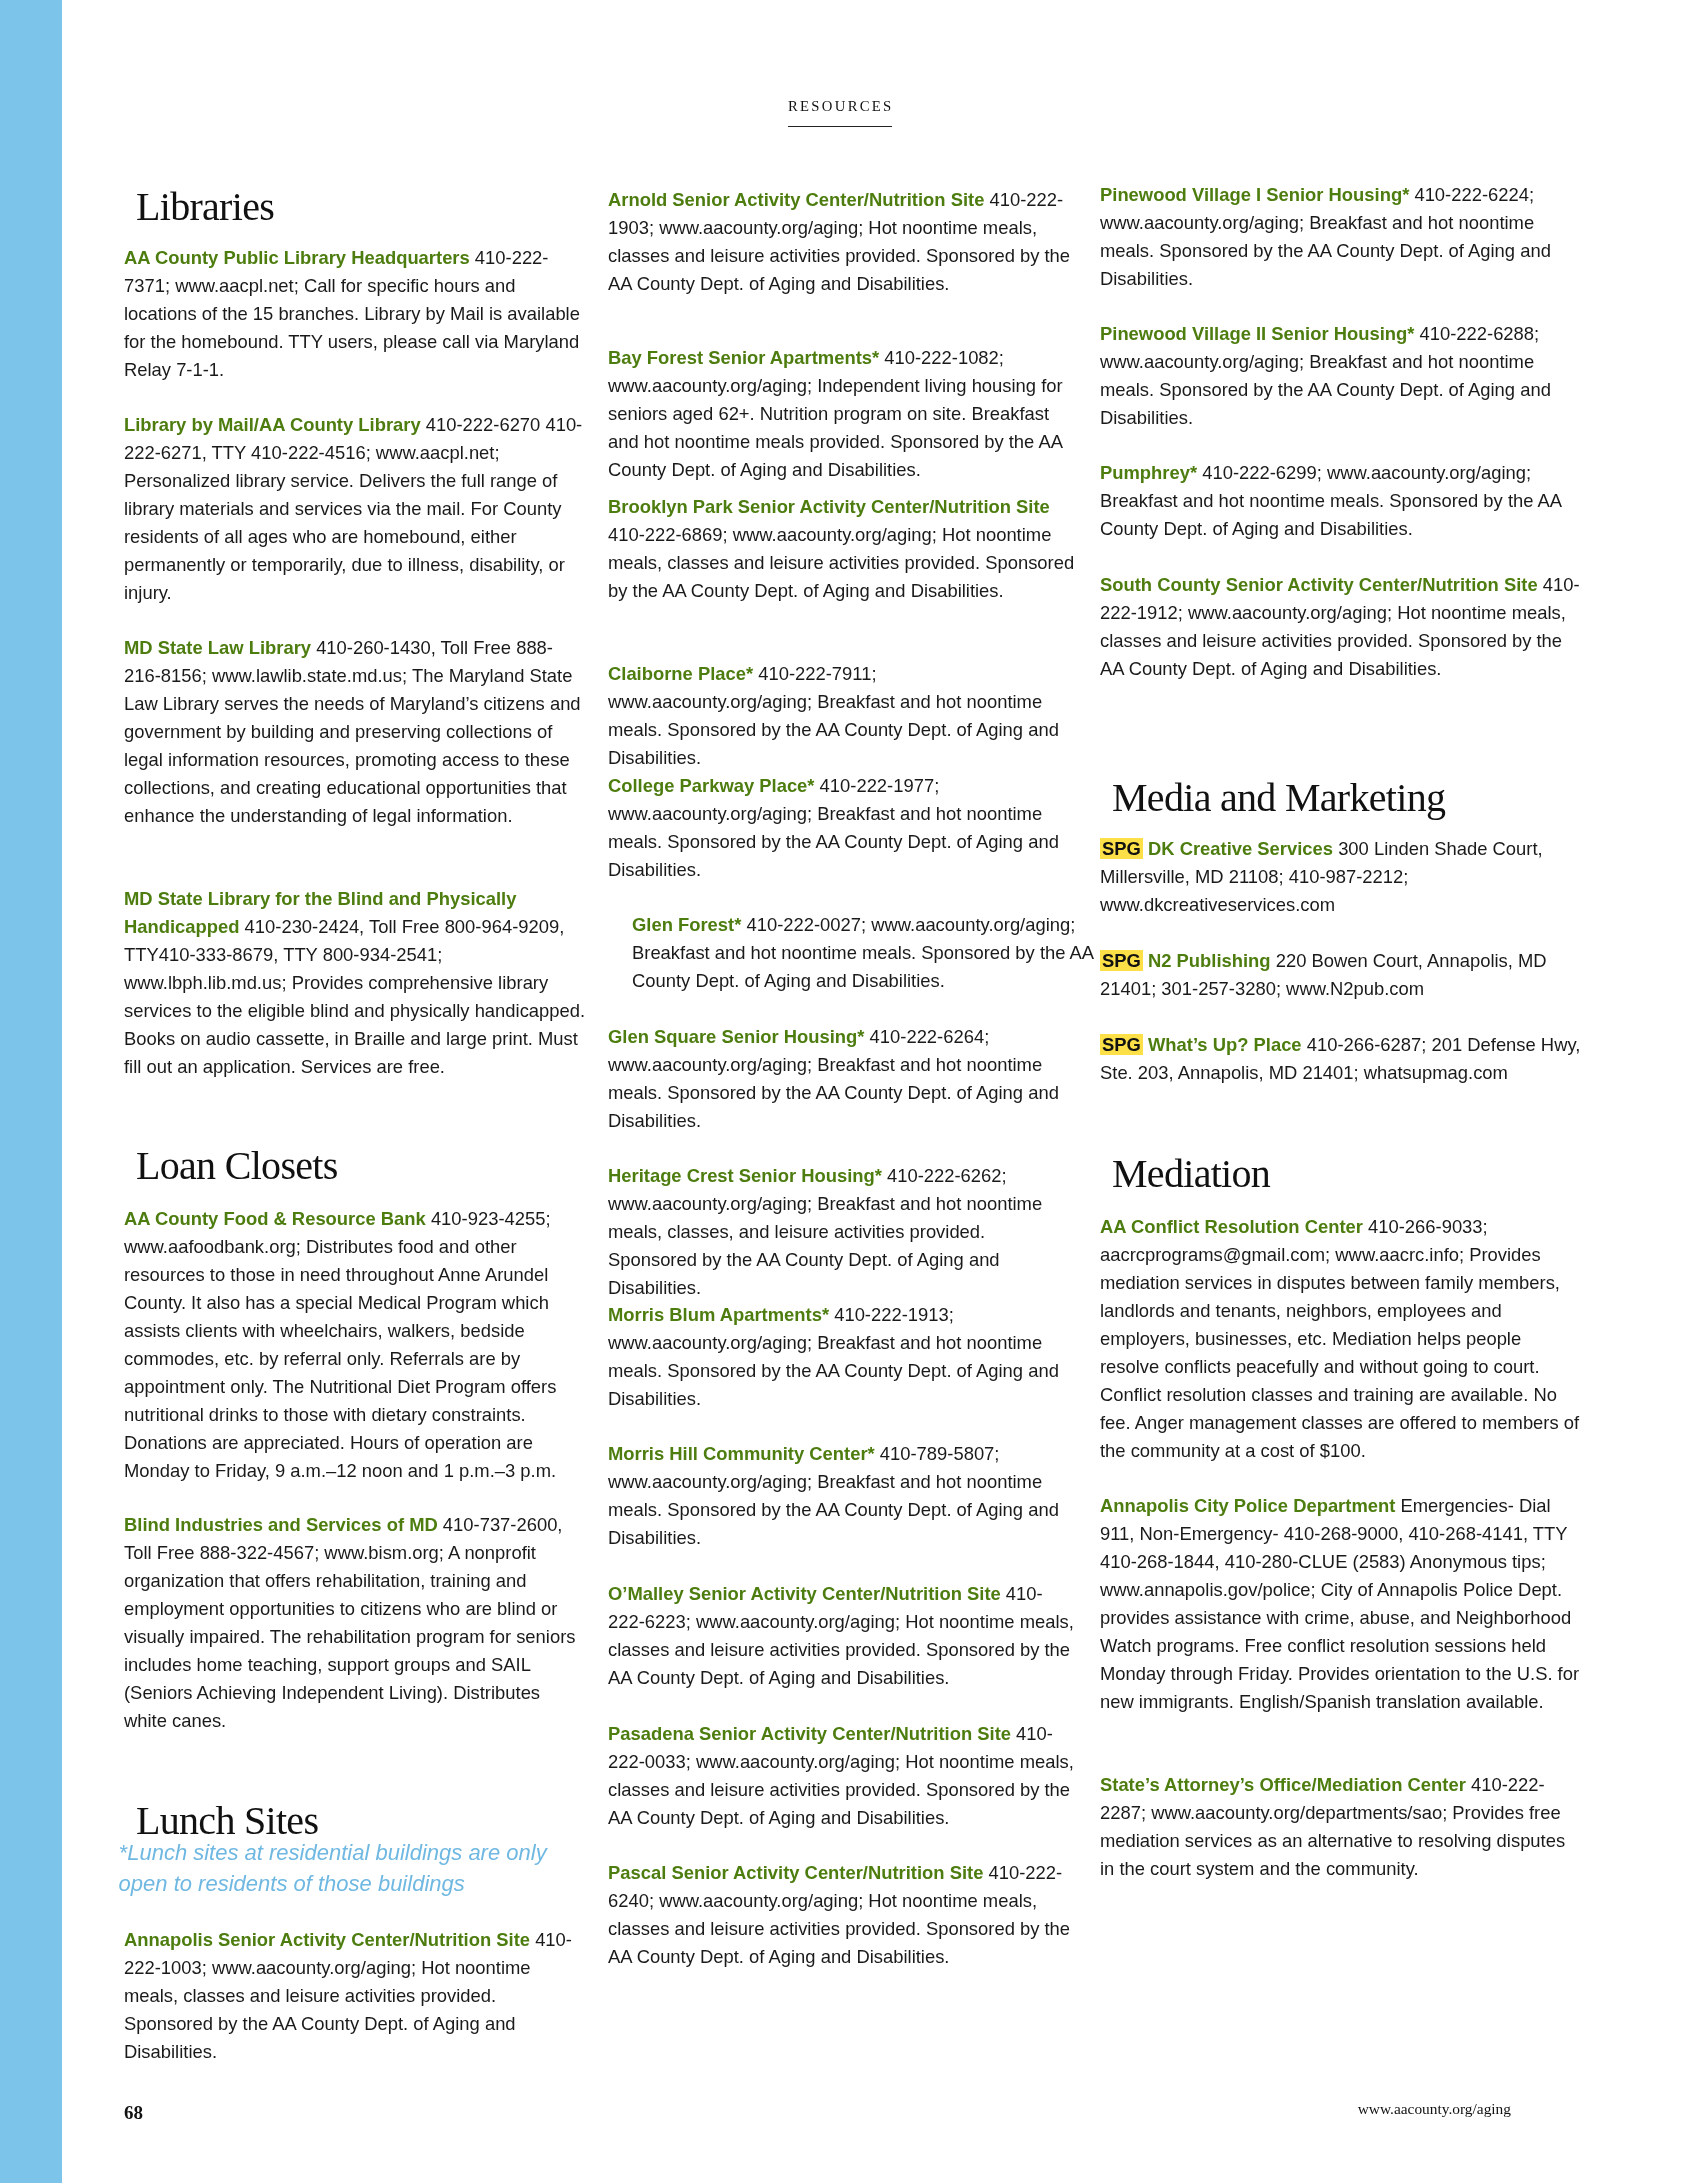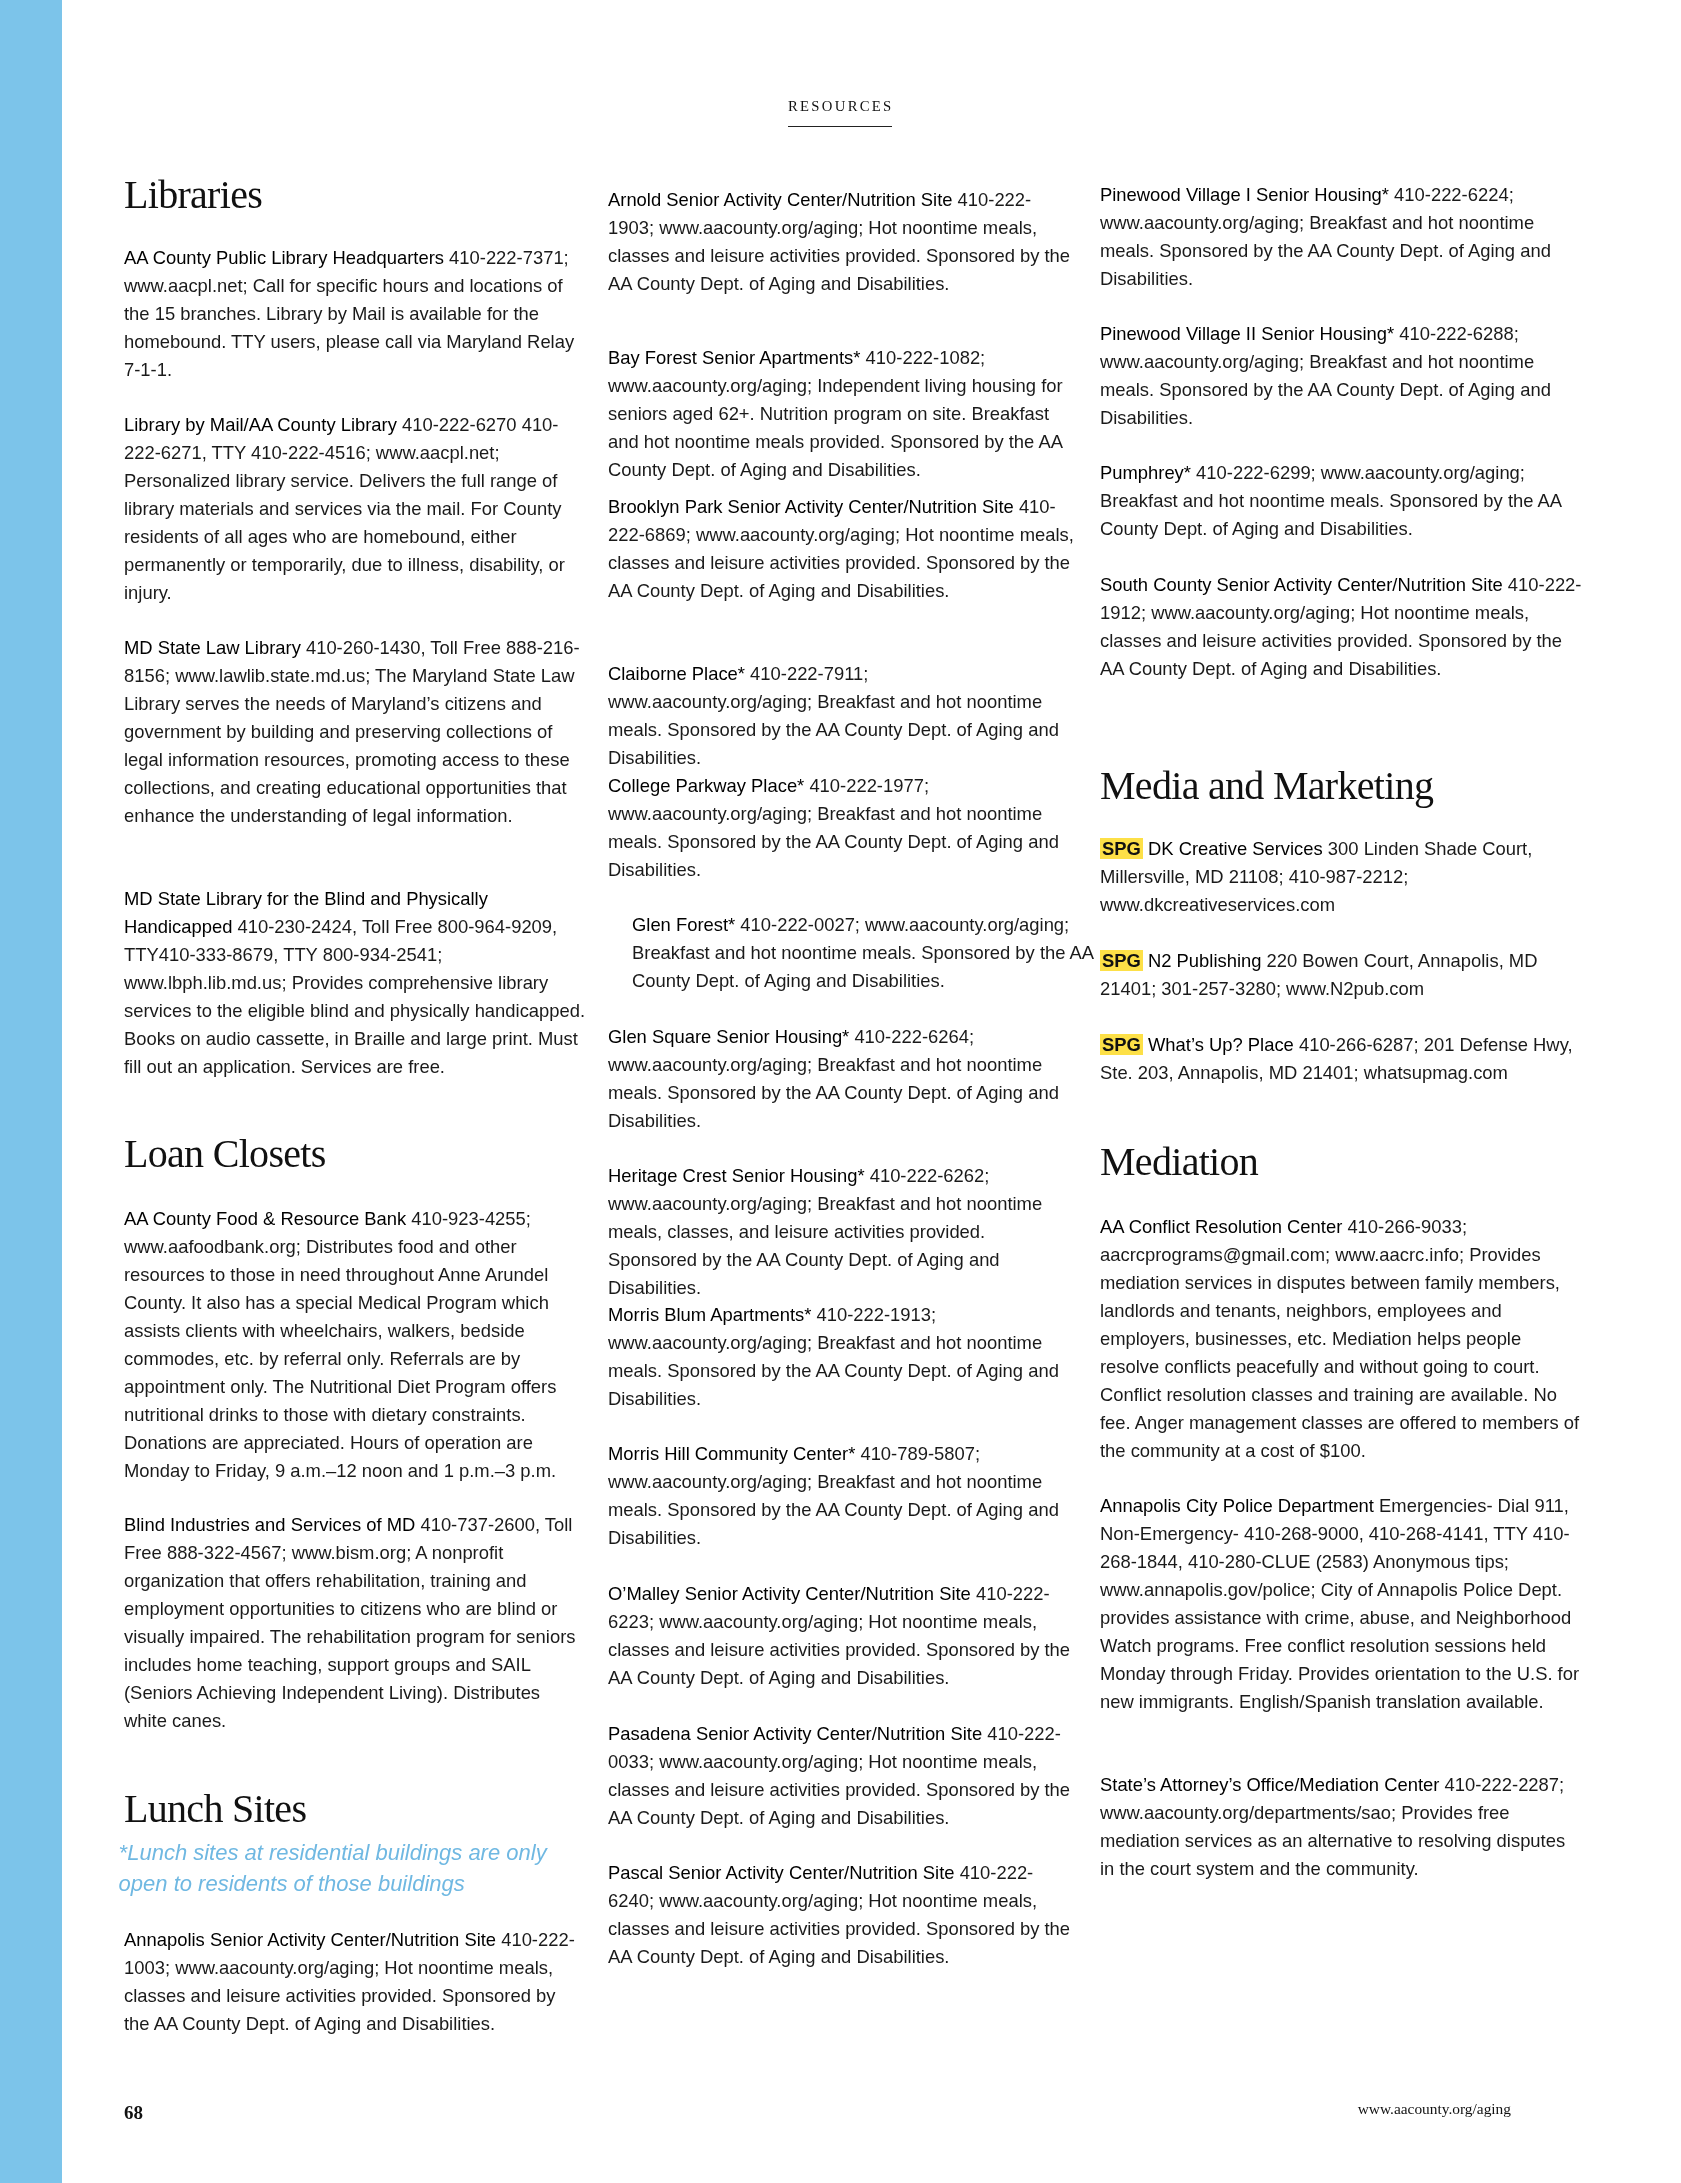--- a/index.html
+++ b/index.html
@@ -13,29 +13,29 @@
     position: absolute; left: 788px; top: 98px; width: 104px; text-align: right;
     font-family: "Liberation Serif", "DejaVu Serif", serif; font-size: 14.7px; letter-spacing: 2.3px;
     padding-bottom: 10.7px; border-bottom: 1.3px solid #222; color: #111;
   }
   .col { position: absolute; top: 0; }
   .col-1 { left: 124px; width: 462px; }
   .col-2 { left: 608px; width: 469px; }
   .col-3 { left: 1100px; width: 482px; }
   .section-title {
     font-family: "Liberation Serif", "DejaVu Serif", serif; font-size: 40px; font-weight: normal;
-    letter-spacing: -0.7px; margin: 0; line-height: 1.1; color: #111;
+    letter-spacing: -0.7px; margin: 12px; line-height: 1.1; color: #111;
   }
   .note {
     font-style: italic; color: #6fb8e2; font-size: 22px; line-height: 31px; margin: 2.7px 0 0 -5.4px;
   }
   .entry {
     font-size: 18.4px; line-height: 28px; margin: 0; color: #1a1a1a;
   }
-  .entry b { font-weight: normal; color: #000000; }
+  .entry b { font-weight: bold; color: #4d7c0f; }
   .spg {
     background: #fde047; color: #111; font-weight: bold; padding: 0 2px;
   }
   .footer-page {
     position: absolute; left: 124px; top: 2102px;
     font-family: "Liberation Serif", "DejaVu Serif", serif; font-size: 19px; font-weight: bold;
   }
   .footer-url {
     position: absolute; right: 170px; top: 2100px;
     font-family: "Liberation Serif", "DejaVu Serif", serif; font-size: 15.4px; text-align: right;

